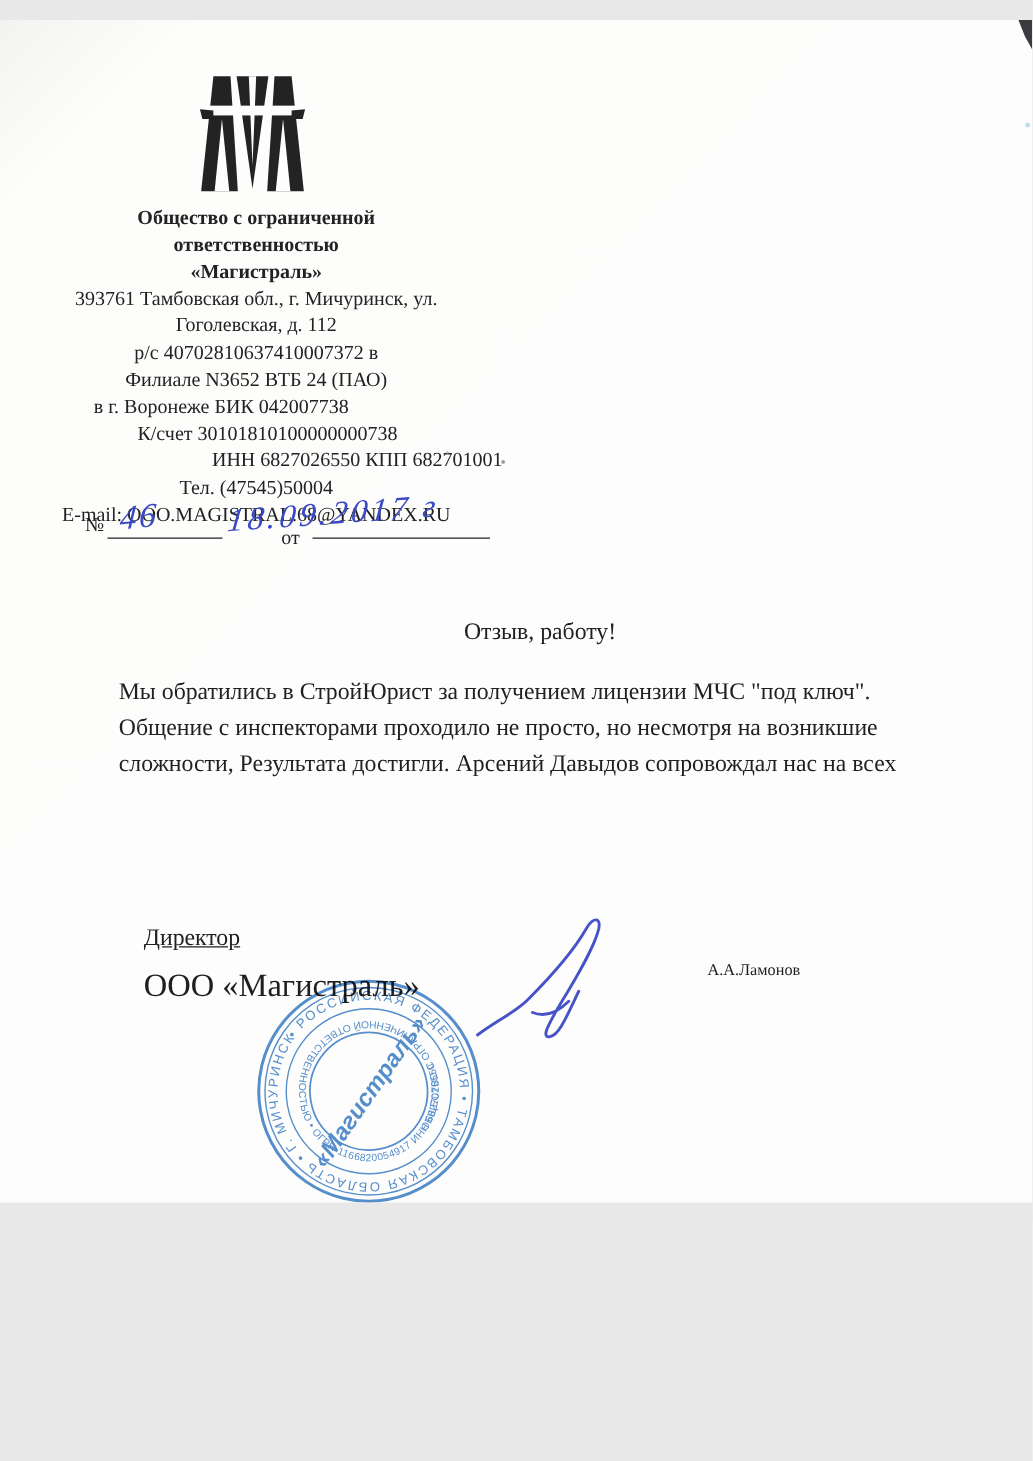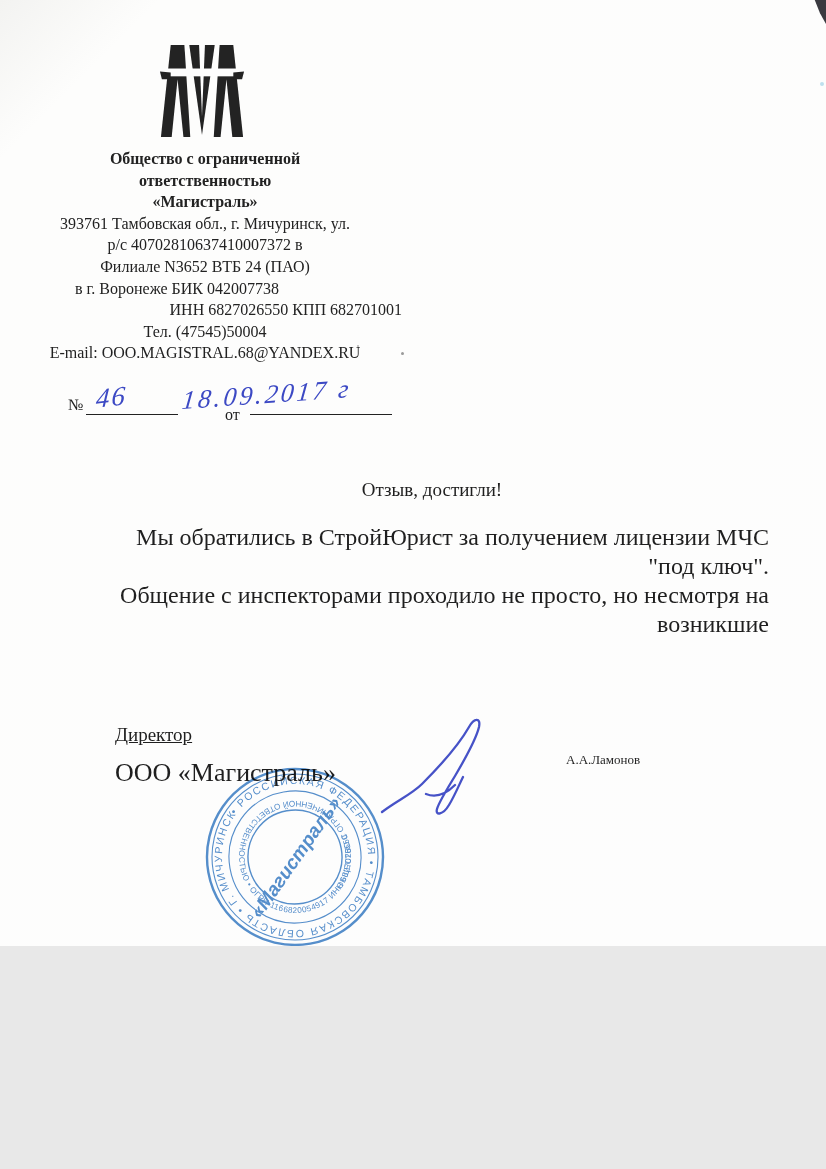--- a/index.html
+++ b/index.html
@@ -1,17 +1,17 @@
 <!DOCTYPE html>
 <html><head>
 <meta charset="utf-8">
 <style>
   html,body{margin:0;padding:0;background:#e8e8e8;}
   .page{
-    position:relative;width:826px;height:946px;margin:0 auto;
+    position:relative;width:826px;height:946px;margin:16px auto;
     background:linear-gradient(135deg,#f3f3f1 0%,#fdfdfc 9%,#fdfdfd 100%);
     overflow:hidden;
     font-family:"Liberation Serif",serif;color:#1f1f1f;
   }
   .abs{position:absolute;}
   
   .letterhead{left:15px;top:148px;width:380px;text-align:center;
     font-size:16px;line-height:21.6px;color:#222;}
   .lh-line{white-space:nowrap;}
   .lh-bold{font-weight:700;}
@@ -25,22 +25,22 @@
   .uline{position:absolute;border-bottom:1.4px solid #222;height:22px;}
   .uline1{left:26px;width:92px;top:-2px;}
   .uline2{left:190px;width:142px;top:-2px;}
   .handwriting{font-style:italic;color:#3c49c4;font-family:"Liberation Serif",serif;}
   .hw-num{position:absolute;left:36px;top:-12px;font-size:27px;
     transform:rotate(-6deg) skewX(-10deg);letter-spacing:2px;}
   .hw-date{position:absolute;left:122px;top:-14px;font-size:26px;
     transform:rotate(-4deg) skewX(-10deg);letter-spacing:3px;white-space:nowrap;}
   
   .body-title{left:95px;top:479px;width:674px;text-align:center;font-size:19px;}
-  .body-text{left:95px;top:523px;width:674px;text-align:right;
-    font-size:24px;line-height:29px;}
+  .body-text{left:95px;top:523px;width:674px;text-align:left;
+    font-size:19px;line-height:29px;}
   
   .sig-position{left:115px;top:724px;font-size:19px;text-decoration:underline;}
   .sig-company{left:115px;top:758px;font-size:26px;}
   .sig-name{left:566px;top:752px;font-size:13px;}
   .sig-svg{left:368px;top:714px;width:120px;height:105px;}
   
   .stamp{left:203px;top:765px;width:184px;height:184px;
     mix-blend-mode:multiply;opacity:.88;filter:blur(.3px);}
   .stamp text, .stamp textPath{font-family:"Liberation Sans",sans-serif;}
   
@@ -67,41 +67,44 @@
     <polygon points="88,30 77,31 77,38 86,38" fill="#232323"></polygon>
     <polygon points="20,38 14,97 26,97" fill="#fdfdfd"></polygon>
     <polygon points="70,38 64,97 76,97" fill="#fdfdfd"></polygon>
   </svg>
 
   <div class="abs letterhead">
     <div class="lh-line lh-bold">Общество с ограниченной</div>
     <div class="lh-line lh-bold">ответственностью</div>
     <div class="lh-line lh-bold">«Магистраль»</div>
     <div class="lh-line">393761 Тамбовская обл., г. Мичуринск, ул.</div>
+    <div class="lh-line">Гоголевская, д. 112</div>
     <div class="lh-line">р/с 40702810637410007372 в</div>
     <div class="lh-line">Филиале N3652 ВТБ 24 (ПАО)</div>
     <div class="lh-line lh-off-a">в г. Воронеже  БИК 042007738</div>
+    <div class="lh-line lh-off-b">К/счет 30101810100000000738</div>
     <div class="lh-line lh-off-c">ИНН 6827026550 КПП 682701001</div>
     <div class="lh-line">Тел. (47545)50004</div>
     <div class="lh-line">E-mail: OOO.MAGISTRAL.68@YANDEX.RU</div>
   </div>
 
   <div class="abs numline">
     <span class="num-label">№</span>
     <span class="uline uline1"></span>
     <span class="handwriting hw-num">46</span>
     <span class="date-label">от</span>
     <span class="uline uline2"></span>
     <span class="handwriting hw-date">18.09.2017 г</span>
   </div>
 
-  <div class="abs body-title">Отзыв, достигли!</div>
+  <div class="abs body-title">Отзыв, работу!</div>
   <div class="abs body-text">
     <div>Мы обратились в СтройЮрист за получением лицензии МЧС "под ключ".</div>
     <div>Общение с инспекторами проходило не просто, но несмотря на возникшие</div>
+    <div>сложности, Результата достигли. Арсений Давыдов сопровождал нас на всех</div>
   </div>
 
   <div class="abs sig-position">Директор</div>
   <div class="abs sig-company">ООО «Магистраль»</div>
   <div class="abs sig-name">А.А.Ламонов</div>
 
   <svg class="abs sig-svg" viewBox="0 0 120 105" aria-hidden="true">
     <path d="M 14,98 C 30,86 44,80 54,70 C 78,46 93,27 101,13 C 106,4 113,3 111,13
              C 108,26 97,45 87,62 C 79,75 71,88 69,95 C 67,102 75,101 81,91
              C 87,81 91,71 95,63 M 58,80 C 68,84 78,80 87,71" fill="none" stroke="#3c49c4" stroke-width="2.3" stroke-linecap="round" stroke-linejoin="round" opacity="0.95"></path>

